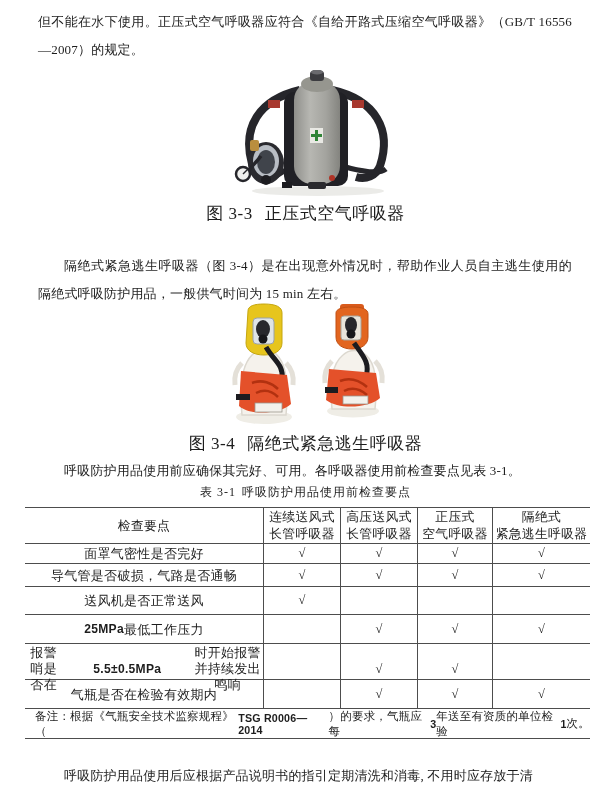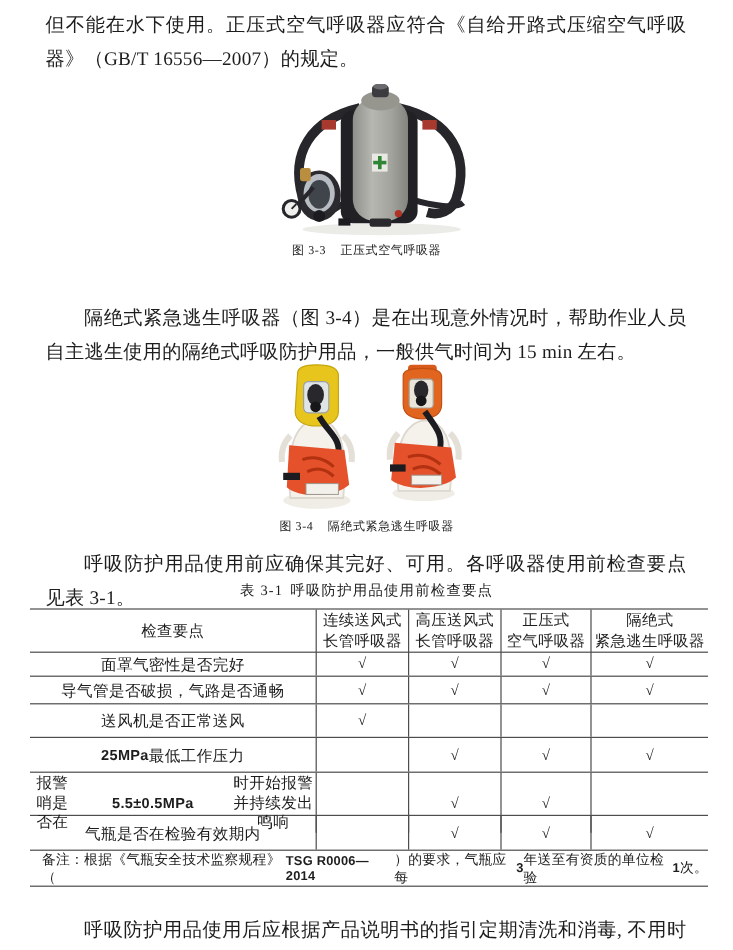--- a/index.html
+++ b/index.html
@@ -3,31 +3,31 @@
 <meta charset="utf-8">
 <style>
   html,body{margin:0;padding:0;background:#ffffff;}
   .page{
     position:relative;width:611px;height:792px;background:#ffffff;
     font-family:"Liberation Serif","DejaVu Serif",serif;color:#1d1d1d;
     overflow:hidden;margin:0 auto;
   }
   .bodytext{
     position:absolute;left:38px;width:534px;
-    font-size:16px;line-height:28px;text-align:justify;
+    font-size:13px;line-height:28px;text-align:justify;
     letter-spacing:0.2px;
   }
   .indent{text-indent:2em;}
   .heading{
     position:absolute;left:62px;font-size:14.5px;font-weight:700;
     letter-spacing:0.2px;
   }
   .caption{
     position:absolute;left:0;width:611px;text-align:center;
-    font-size:10px;letter-spacing:0.5px;
+    font-size:17px;letter-spacing:0.5px;
   }
   .caption .cap-label{margin-right:12px;}
   .tbl-title{
     position:absolute;left:0;width:611px;text-align:center;
     font-size:12px;letter-spacing:1px;
   }
   .tbl-title .cap-label{margin-right:6px;}
   .figwrap{position:absolute;}
   .ctable{
     position:absolute;left:25px;top:507px;width:565px;

